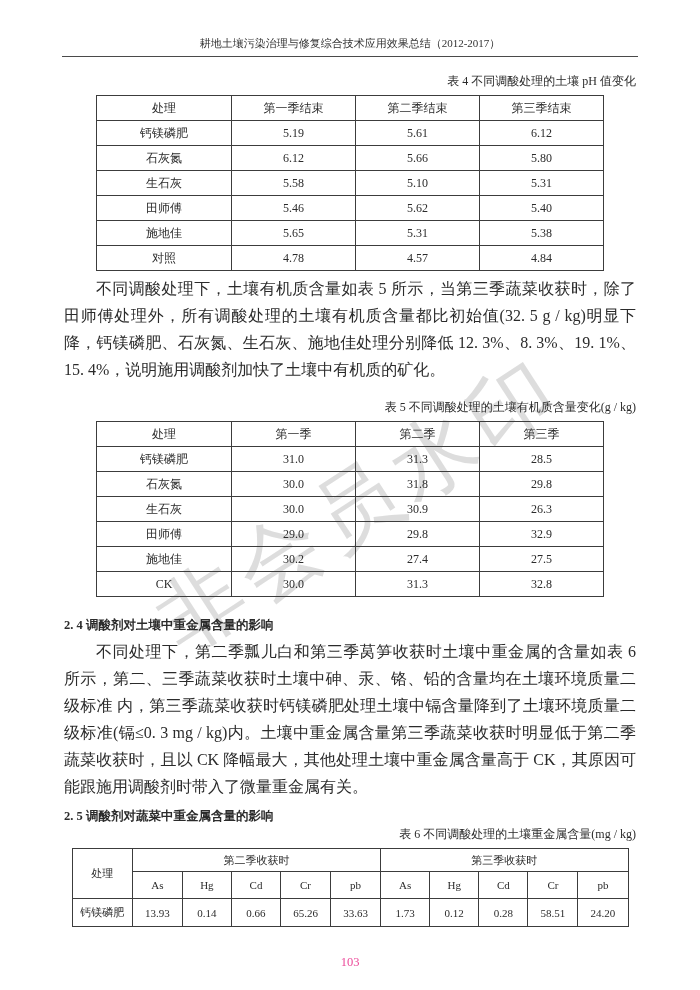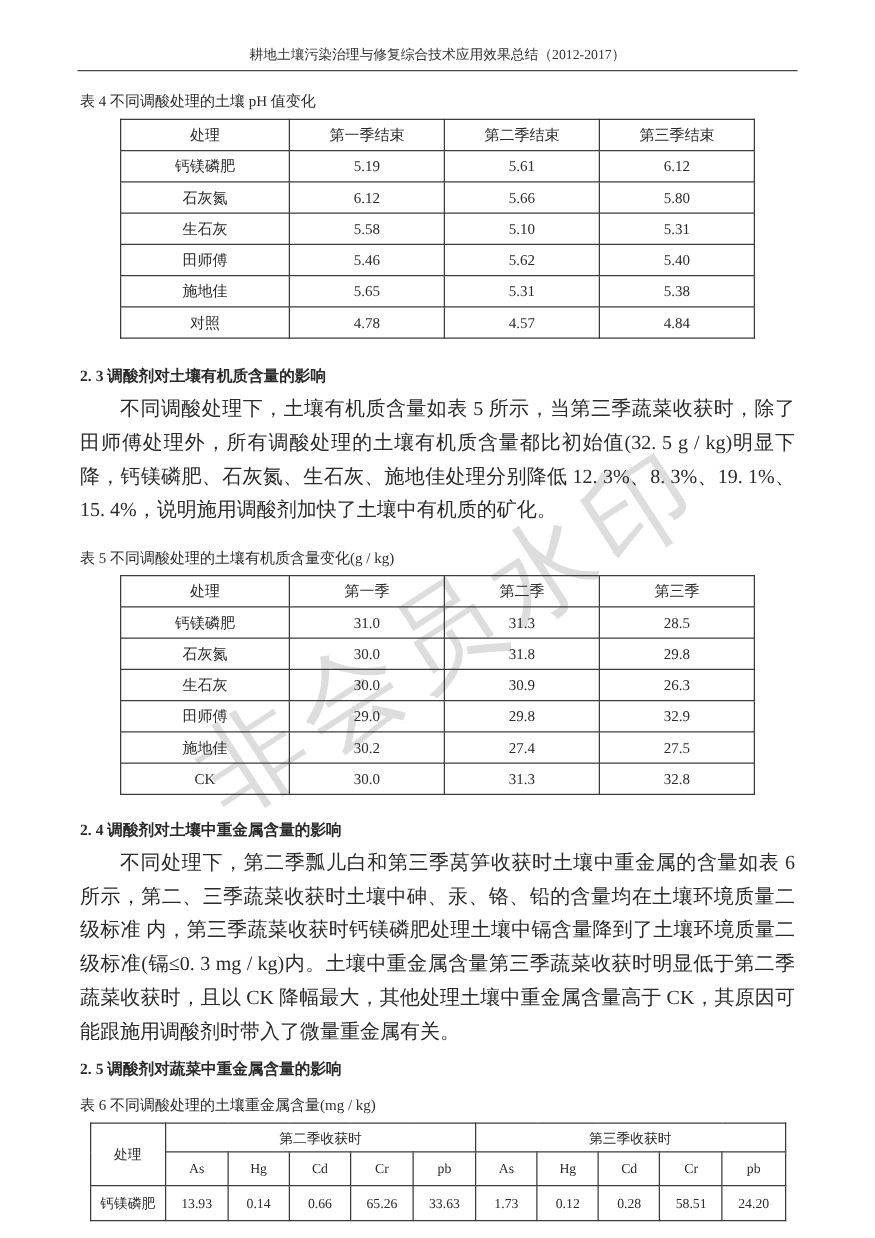--- a/index.html
+++ b/index.html
@@ -20,22 +20,22 @@
     z-index:0; pointer-events:none;
     font-family:"Liberation Serif","DejaVu Serif",serif;
   }
   .content-layer { position:relative; z-index:1; }
   .page-header {
     margin:0 62px; padding-top:36px; padding-bottom:5px;
     border-bottom:1.5px solid #4a4a4a;
     text-align:center; font-size:11px; color:#333;
   }
   .content { margin:0 64px; }
-  .table-title { text-align:left; font-size:12px; margin-top:16px; }
-  .table-title.t6 { margin-top:12px; }
+  .table-title { text-align:right; font-size:12px; margin-top:16px; }
+  .table-title.t6 { margin-top:1px; }
   table { border-collapse:collapse; text-align:center; color:#2b2b2b; }
   .t45 { width:508px; margin:5px auto 0 auto; font-size:12px; }
   .t45 th, .t45 td { border:1px solid #3c3c3c; height:24px; font-weight:normal; padding:0 4px; }
   .t45 td:first-child, .t45 th:first-child { width:126px; }
   .t6tbl { width:557px; margin:5px auto 0 auto; font-size:11px; }
   .t6tbl th, .t6tbl td { border:1px solid #3c3c3c; font-weight:normal; padding:0 2px; }
   .t6tbl .group-row th { height:22px; }
   .t6tbl .sub-row th { height:26px; width:49px; }
   .t6tbl .data-row td { height:27px; }
   .t6tbl .col-treat { width:64px; }
@@ -104,21 +104,20 @@
         </tr>
         <tr>
           <td>对照</td>
           <td>4.78</td>
           <td>4.57</td>
           <td>4.84</td>
         </tr>
       </tbody>
         </table>
 
-      <div class="section-heading">2. 3 调酸剂对土壤有机质含量的影响</div>
       <p class="para">不同调酸处理下，土壤有机质含量如表 5 所示，当第三季蔬菜收获时，除了田师傅处理外，所有调酸处理的土壤有机质含量都比初始值(32. 5 g / kg)明显下降，钙镁磷肥、石灰氮、生石灰、施地佳处理分别降低 12. 3%、8. 3%、19. 1%、15. 4%，说明施用调酸剂加快了土壤中有机质的矿化。</p>
 
       <div class="table-title">表 5 不同调酸处理的土壤有机质含量变化(g / kg)</div>
       <table class="t45">
         <tbody>
             <tr>
           <th>处理</th>
           <th>第一季</th>
           <th>第二季</th>
           <th>第三季</th>

